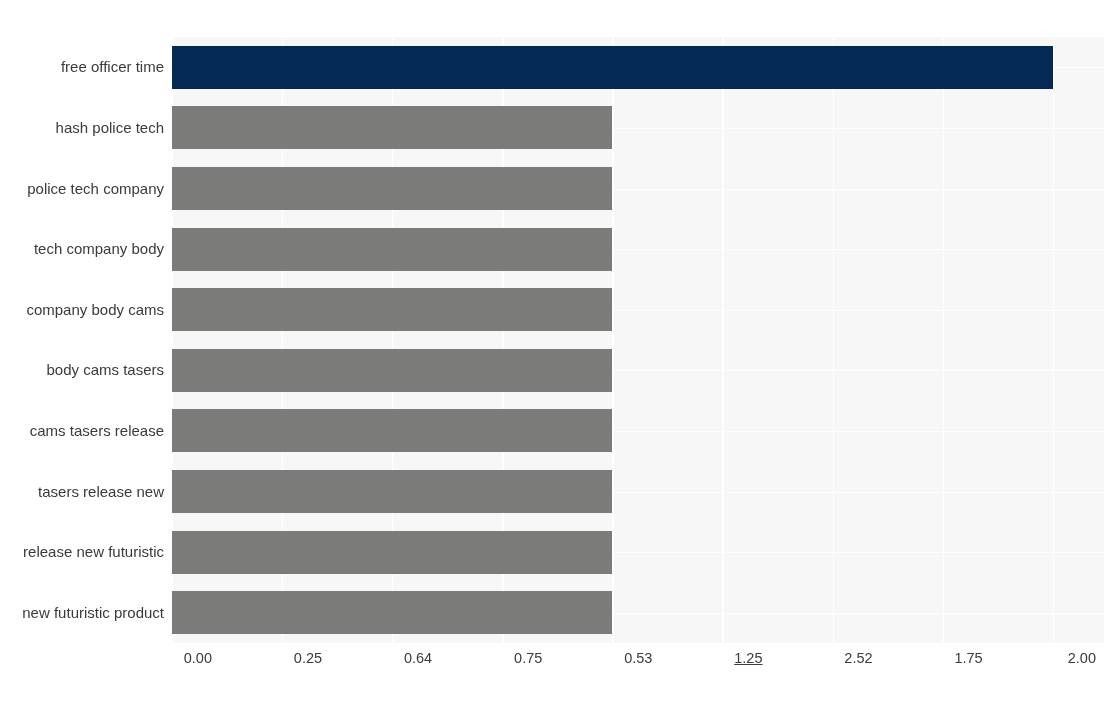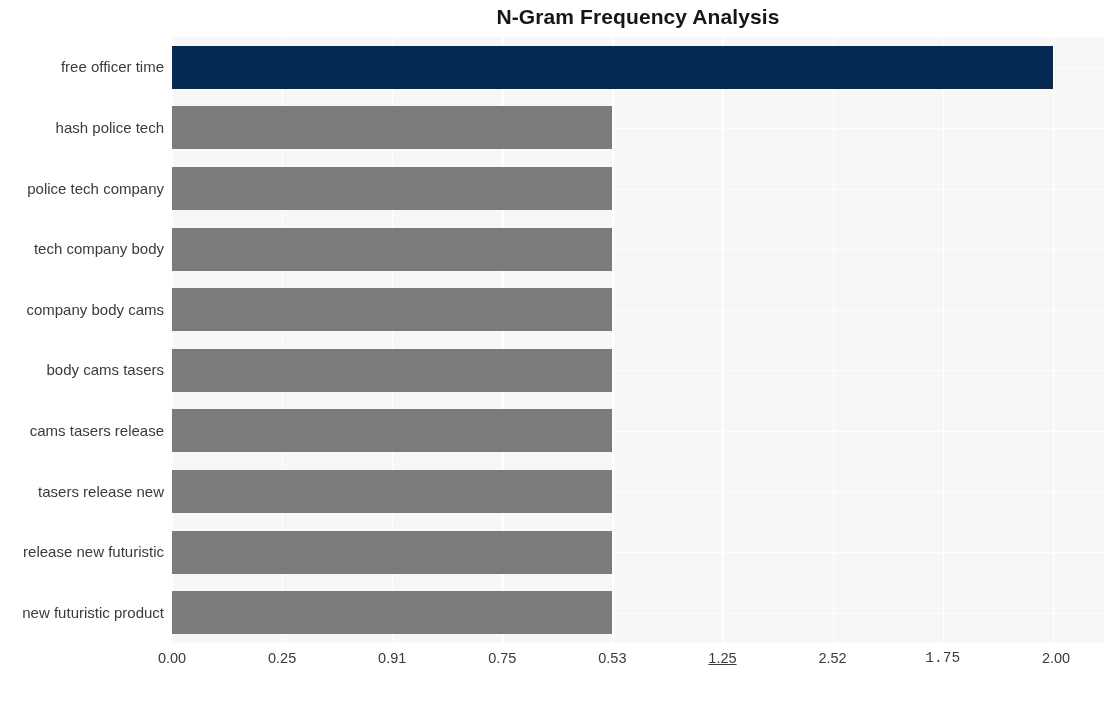--- a/index.html
+++ b/index.html
@@ -96,21 +96,21 @@
     left: 0;
     top: 649px;
     width: 1112px;
     height: 22px;
   }
   .xtick {
     position: absolute;
     top: 0;
     width: 80px;
     margin-left: -40px;
-    text-align: center;
+    text-align: right;
     font-size: 14.5px;
     color: #3b3b3b;
     line-height: 18px;
     white-space: nowrap;
   }
 
   #xaxis-label {
     position: absolute;
     left: 172px;
     top: 674px;
@@ -120,21 +120,20 @@
     color: #262626;
     line-height: 19px;
     white-space: nowrap;
   }
 </style>
 </head>
 <body>
 
 <div id="figure">
 
-  <div id="chart-title">N-Gram Frequency Analysis</div>
 
   <div id="plot-area">
     <div id="grid-h-layer">
         <div class="hgrid" style="top: 30.3px;"></div>
         <div class="hgrid" style="top: 90.9px;"></div>
         <div class="hgrid" style="top: 151.5px;"></div>
         <div class="hgrid" style="top: 212.1px;"></div>
         <div class="hgrid" style="top: 272.7px;"></div>
         <div class="hgrid" style="top: 333.3px;"></div>
         <div class="hgrid" style="top: 393.9px;"></div>
@@ -176,23 +175,23 @@
       <div class="ytick" style="top: 324.3px;">body cams tasers</div>
       <div class="ytick" style="top: 384.9px;">cams tasers release</div>
       <div class="ytick" style="top: 445.5px;">tasers release new</div>
       <div class="ytick" style="top: 506.1px;">release new futuristic</div>
       <div class="ytick" style="top: 566.7px;">new futuristic product</div>
     </div>
 
   <div id="xtick-layer">
       <div class="xtick" style="left: 172px;">0.00</div>
       <div class="xtick" style="left: 282.099px;">0.25</div>
-      <div class="xtick" style="left: 392.198px;">0.91</div>
+      <div class="xtick" style="left: 392.198px;">0.64</div>
       <div class="xtick" style="left: 502.297px;">0.75</div>
       <div class="xtick" style="left: 612.396px;">0.53</div>
       <div class="xtick" style="left: 722.495px; text-decoration: underline;">1.25</div>
       <div class="xtick" style="left: 832.593px;">2.52</div>
-      <div class="xtick" style="left: 942.692px; font-family: Liberation Mono, monospace;">1.75</div>
+      <div class="xtick" style="left: 942.692px;">1.75</div>
       <div class="xtick" style="left: 1056px;">2.00</div>
     </div>
 
 
 </div>
 
 </body></html>

